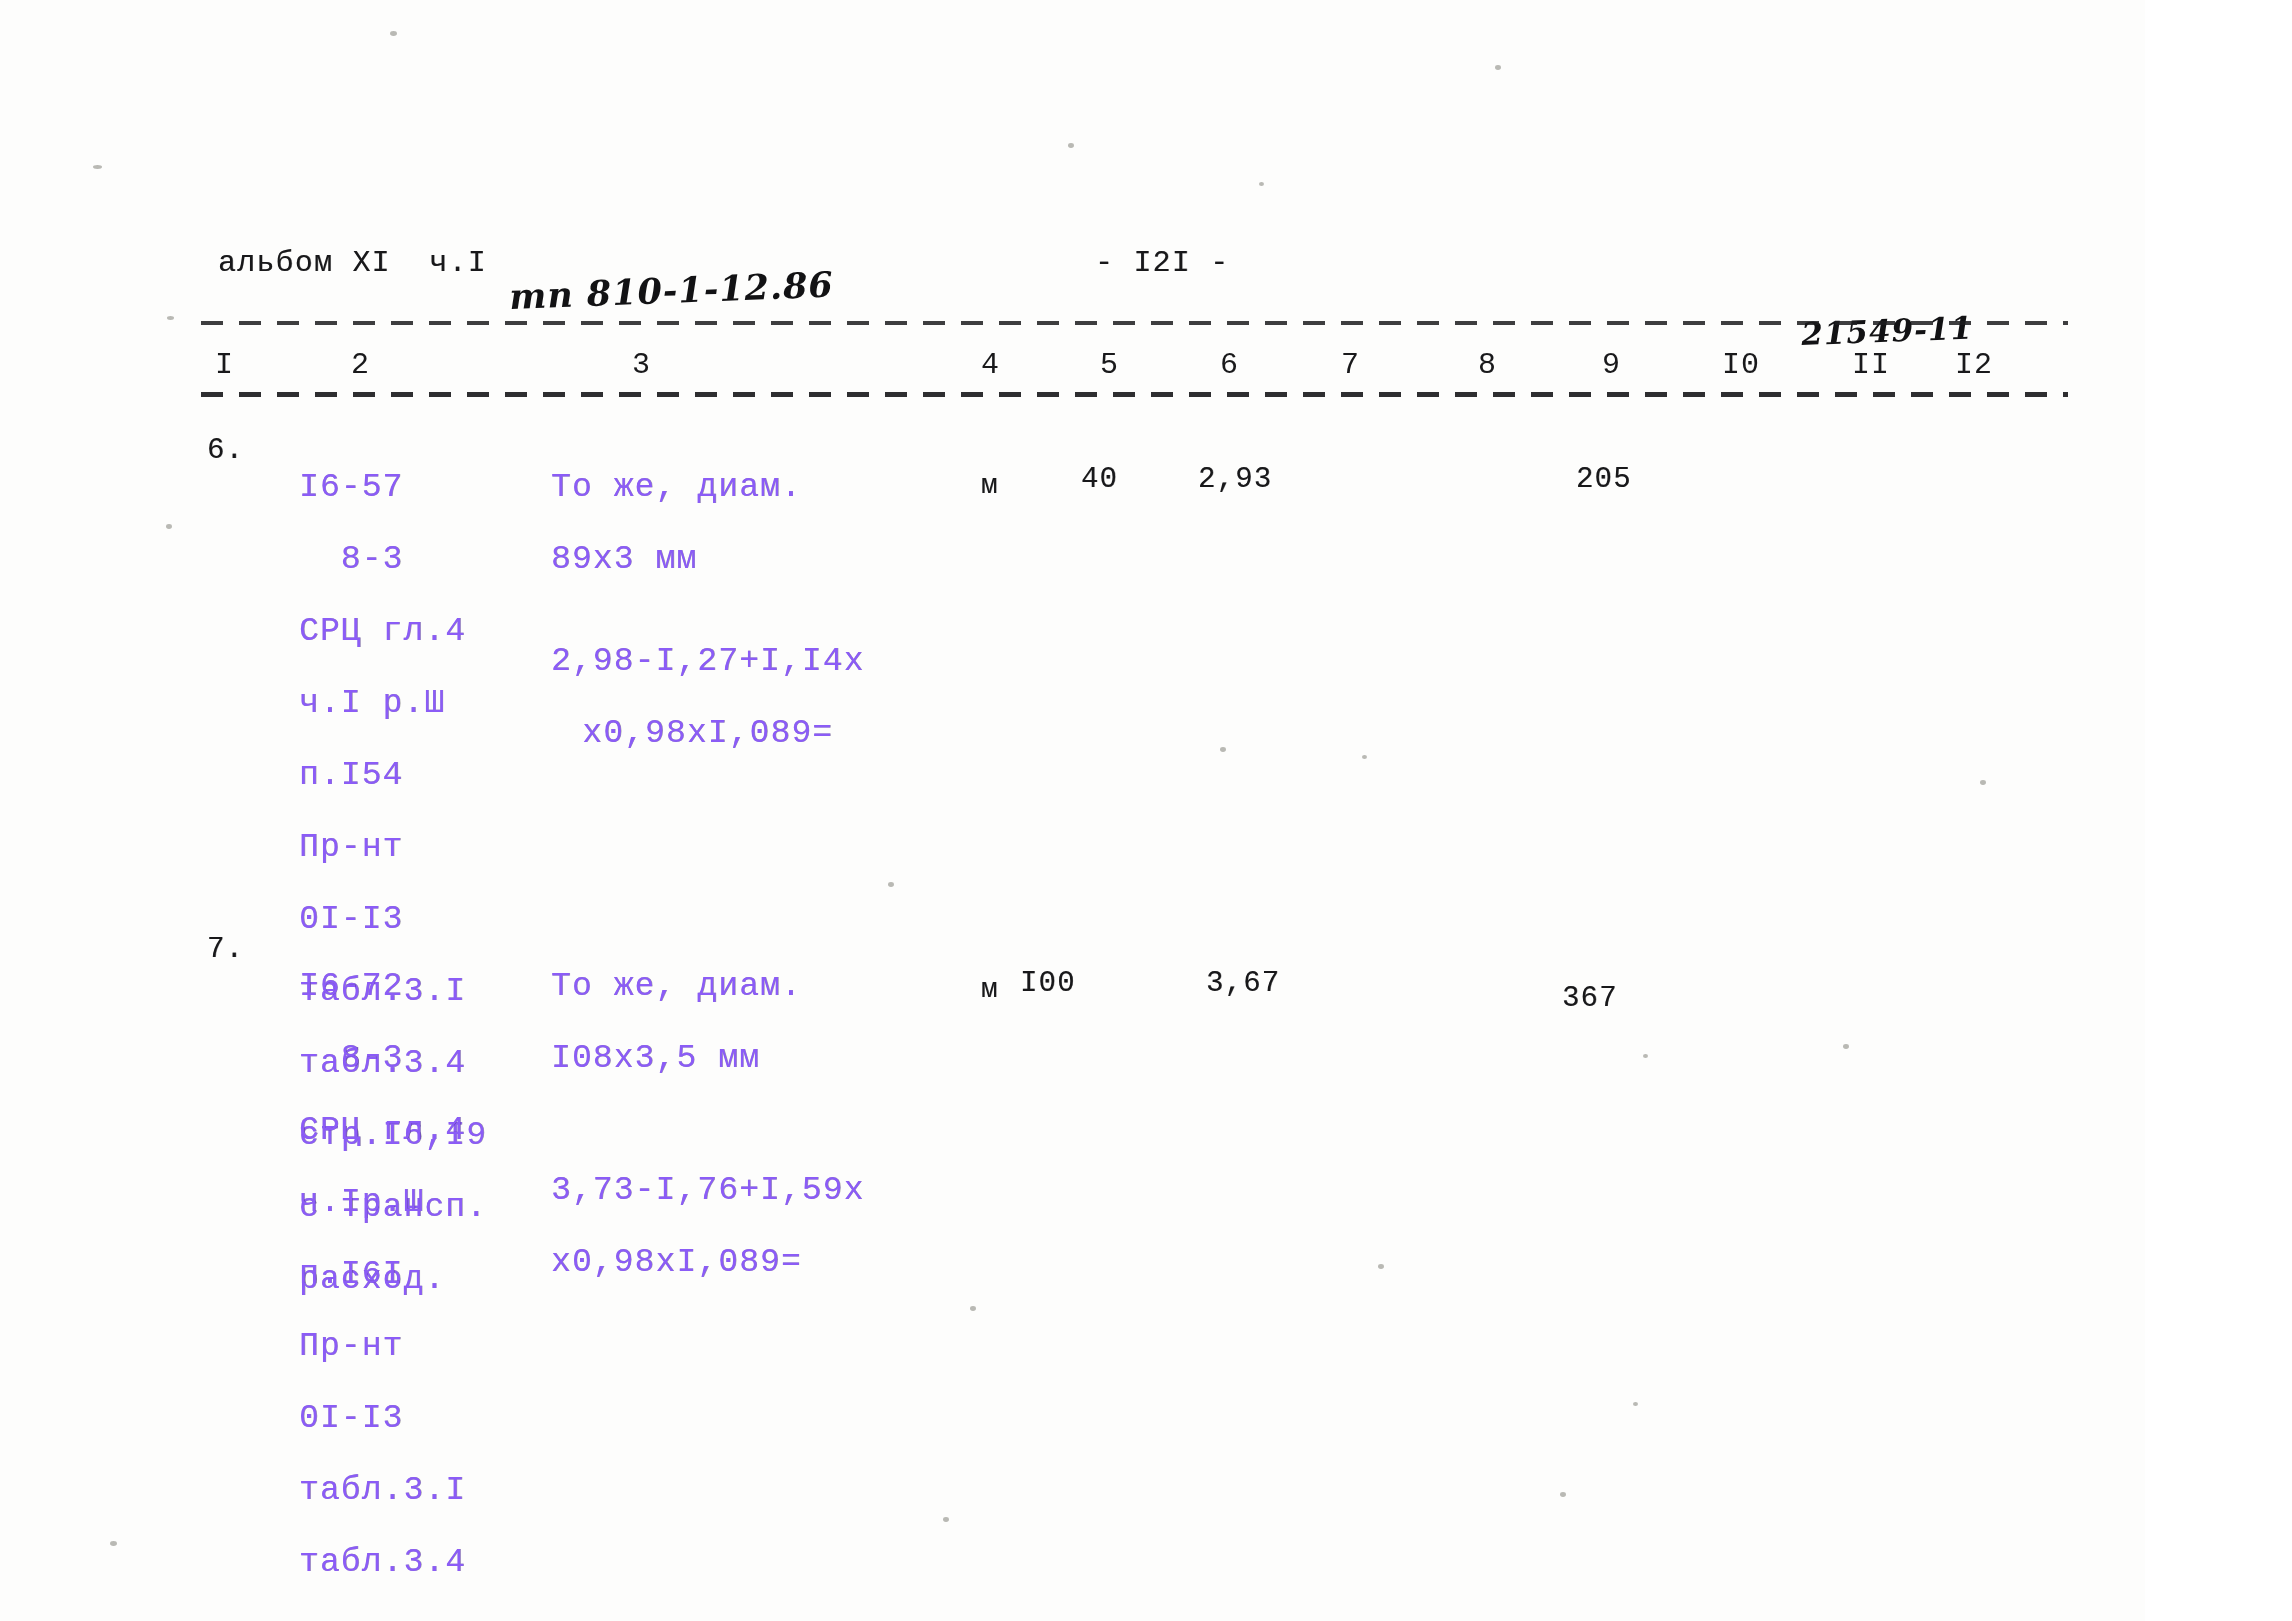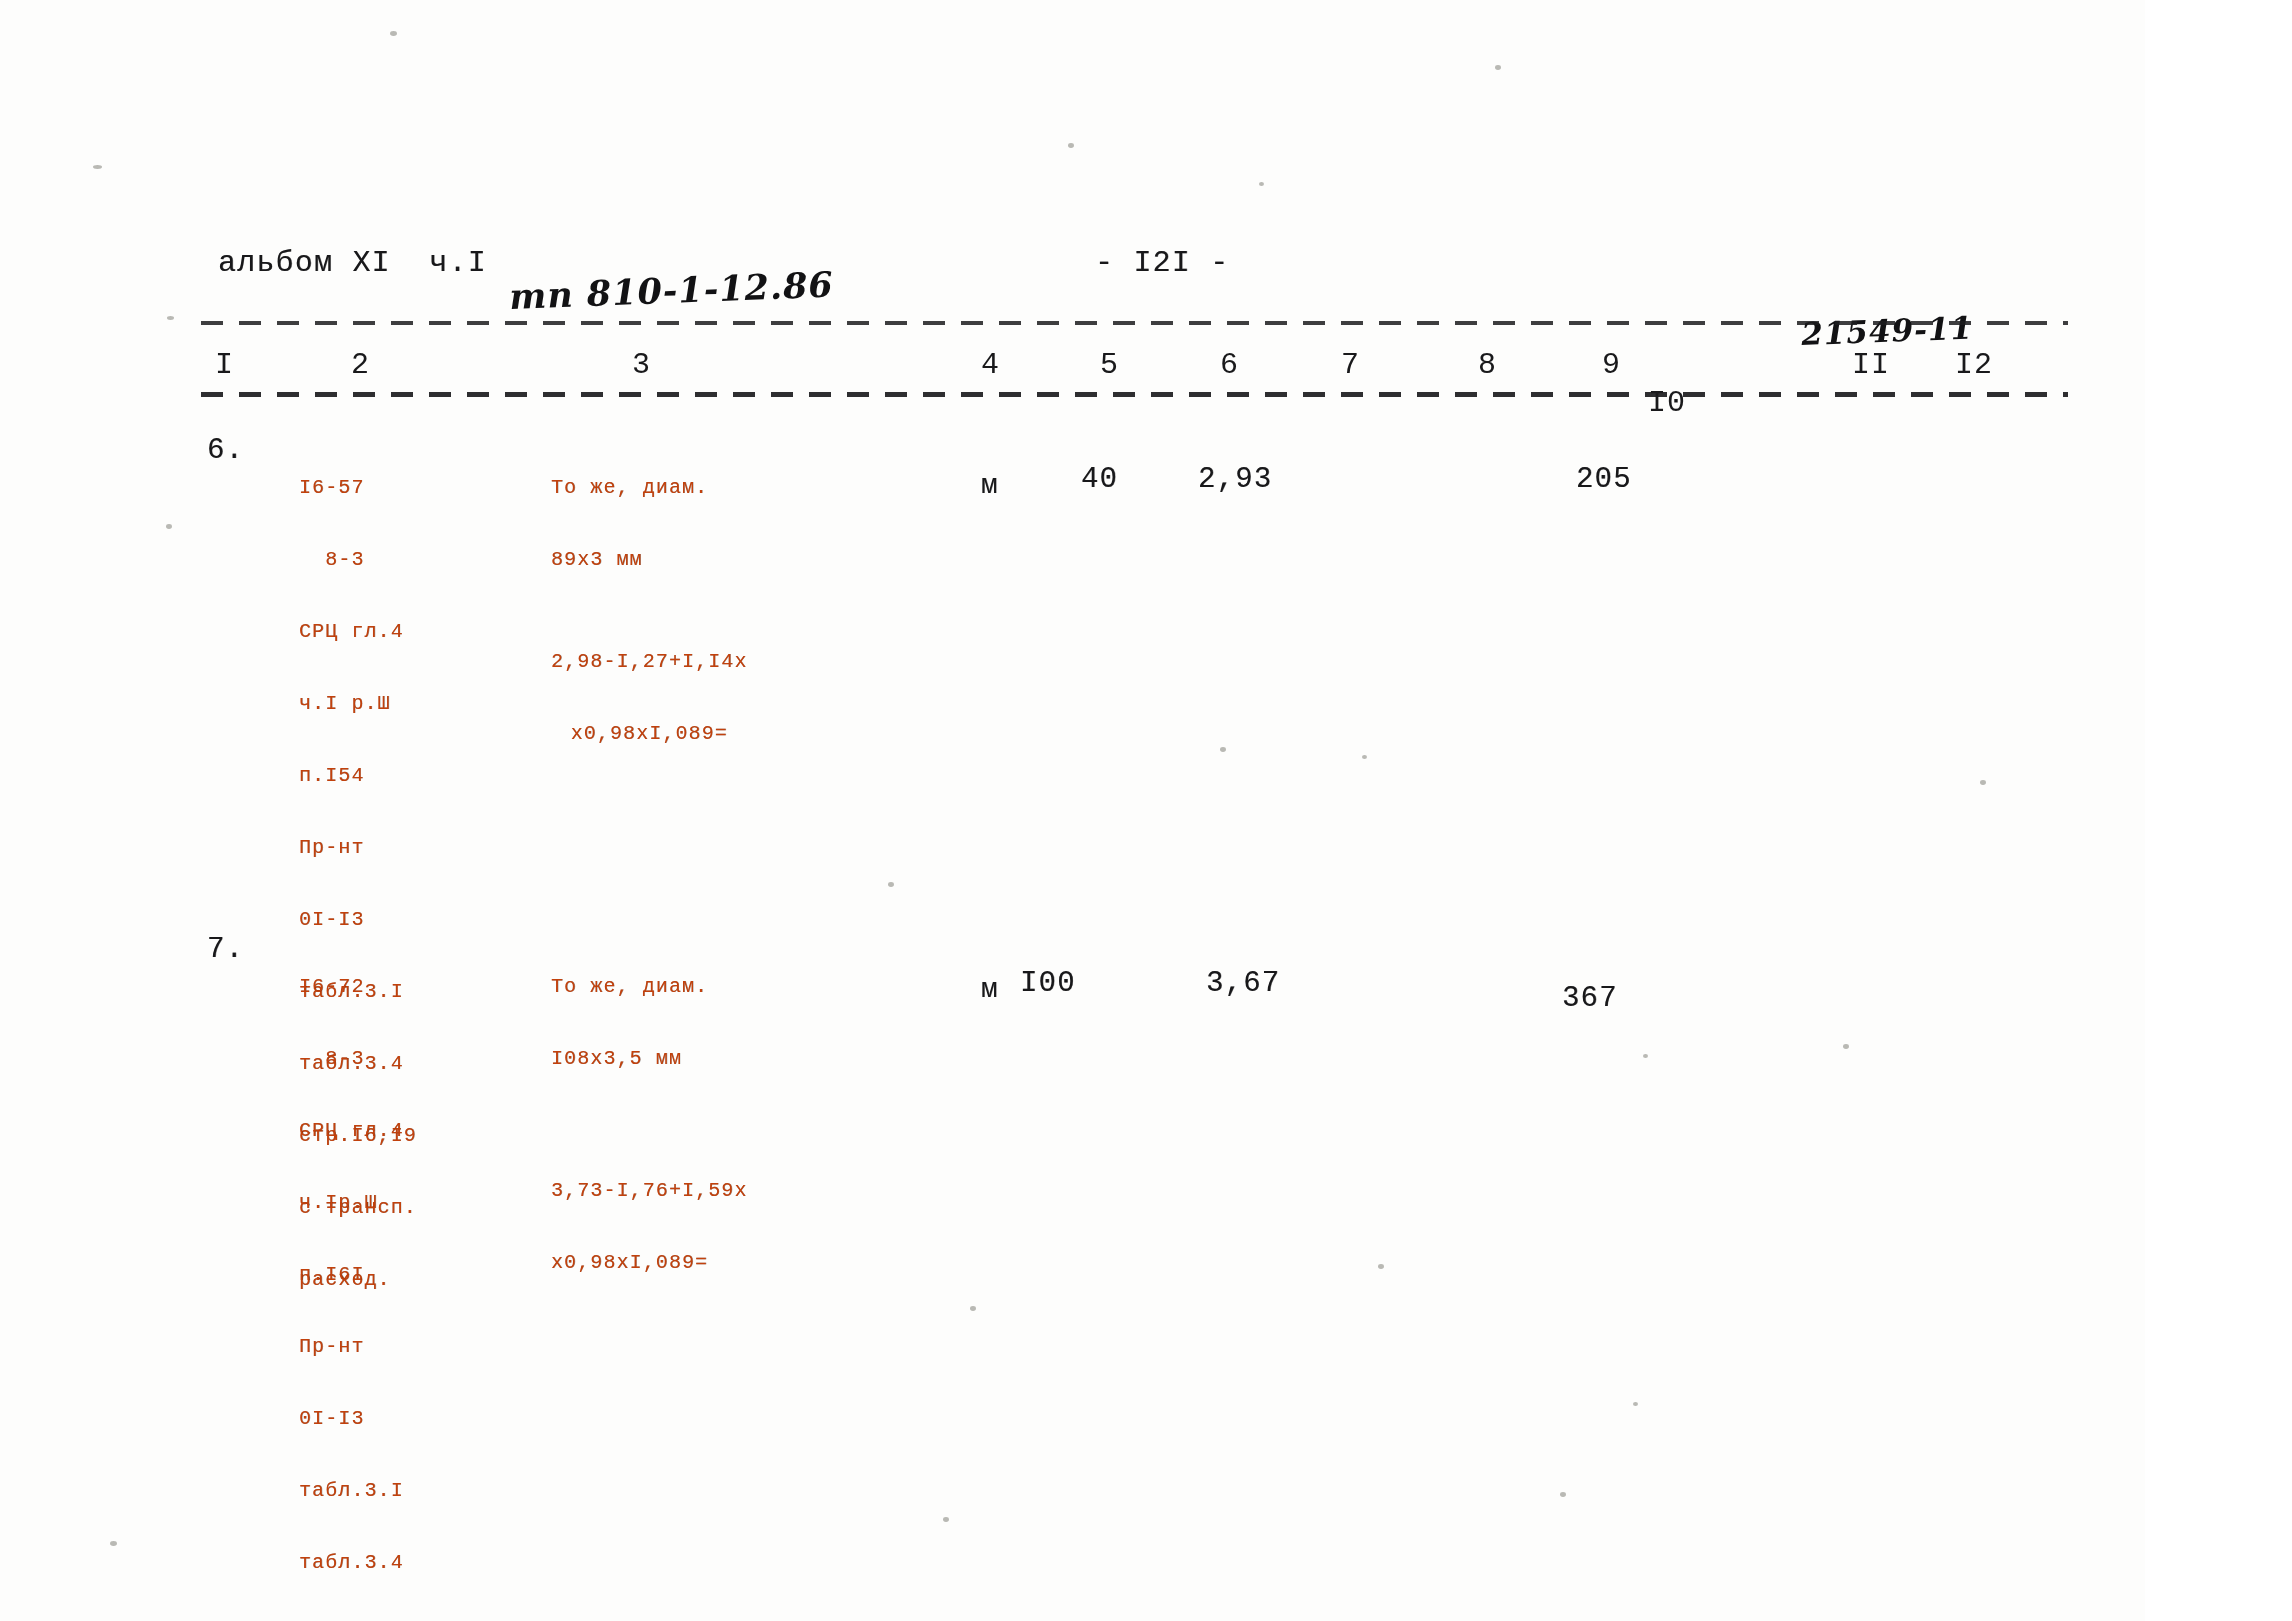--- a/index.html
+++ b/index.html
@@ -73,24 +73,24 @@
     font-family: "Liberation Mono", "DejaVu Sans Mono", monospace;
     font-size: 30px;
     color: #19191b;
     letter-spacing: 1px;
     white-space: pre;
   }
 
   .stack { position: absolute; white-space: pre; }
   .stack .ln {
     font-family: "Liberation Mono", "DejaVu Sans Mono", monospace;
-    font-size: 20px;
+    font-size: 33px;
     line-height: 36px;
     letter-spacing: 1.1px;
-    color: #c2410c;
+    color: #8b5cf6;
     white-space: pre;
     text-shadow: 0.4px 0.3px 0 rgba(20,20,22,0.4);
   }
 </style>
 </head>
 <body>
 
 <div id="page">
 
   <div class="t" style="left:218px; top:247px; font-size:30px;">альбом XI  ч.I</div>
@@ -105,21 +105,21 @@
 
   <div class="colnum" style="left:215px;  top:348px;">I</div>
   <div class="colnum" style="left:351px;  top:348px;">2</div>
   <div class="colnum" style="left:632px;  top:348px;">3</div>
   <div class="colnum" style="left:981px; top:348px;">4</div>
   <div class="colnum" style="left:1100px; top:348px;">5</div>
   <div class="colnum" style="left:1220px; top:348px;">6</div>
   <div class="colnum" style="left:1341px; top:348px;">7</div>
   <div class="colnum" style="left:1478px; top:348px;">8</div>
   <div class="colnum" style="left:1602px; top:348px;">9</div>
-  <div class="colnum" style="left:1648px; top:348px;margin-top:38px;">I0</div>
+  <div class="colnum" style="left:1722px; top:348px;">I0</div>
   <div class="colnum" style="left:1852px; top:348px;">II</div>
   <div class="colnum" style="left:1955px; top:348px;">I2</div>
 
   <div class="dashrule" style="left:201px; top:392px; width:1867px;"></div>
 
   <div>
 
     <div class="t" style="left:207px; top:434px;">6.</div>
 
     <div class="stack" style="left:299px; top:434px;">

